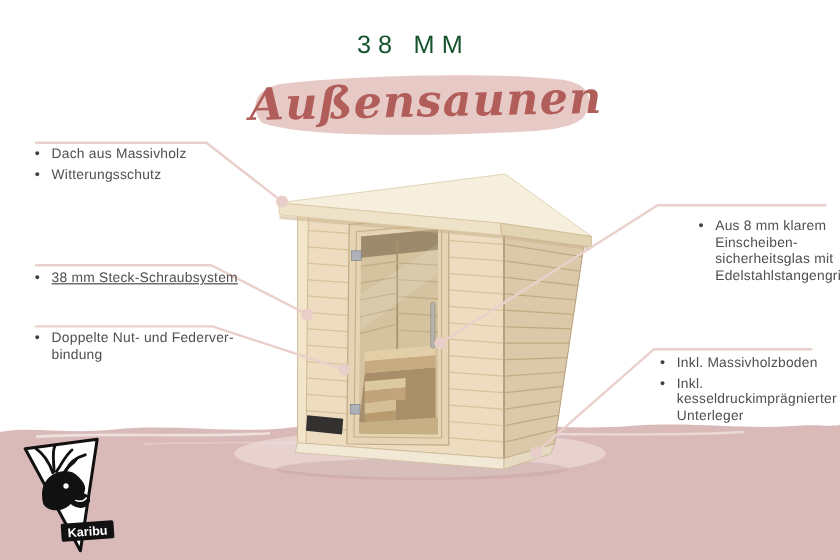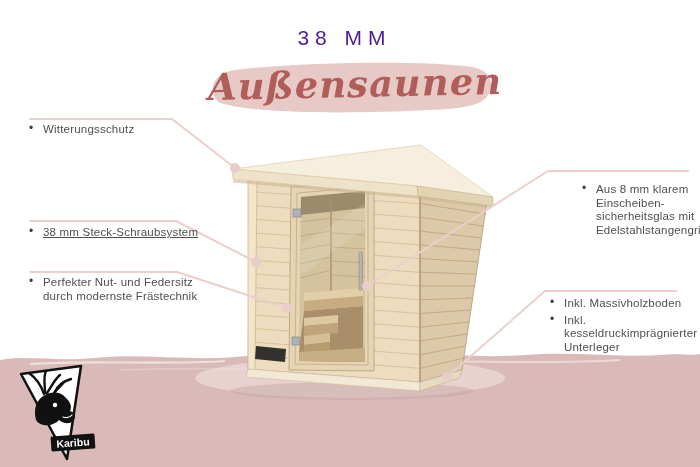--- a/index.html
+++ b/index.html
@@ -2,21 +2,21 @@
 <html><head>
 <meta charset="utf-8">
 <style>
   html,body{margin:0;padding:0;background:#ffffff;}
   .stage{position:relative;width:700px;height:467px;overflow:hidden;background:#ffffff;
          font-family:"Liberation Sans",sans-serif;}
   .abs{position:absolute;}
 
   
   .title{top:26px;left:0;right:11px;text-align:center;font-size:21px;letter-spacing:6px;
-         color:#4c1d95;font-weight:400;}
+         color:#14532d;font-weight:400;}
 
   
   .banner{left:200px;top:60px;width:310px;height:58px;}
   .banner svg{position:absolute;left:0;top:0;}
   .banner .script{position:absolute;left:0;top:2px;width:100%;text-align:center;
     font-family:"DejaVu Serif",serif;font-style:italic;font-weight:700;font-size:37px;
     color:#b15d5a;letter-spacing:1px;transform:rotate(-1.2deg);}
 
   
   .callout{color:#4f4f4f;font-size:11.5px;line-height:13.5px;letter-spacing:0.2px;}
@@ -164,31 +164,32 @@
     <polyline points="676,291 545,291 447,377" stroke="#ead0cb" stroke-width="2"></polyline>
     <circle cx="235" cy="168" r="5" fill="#e9cdc8"></circle>
     <circle cx="256" cy="262" r="5" fill="#e9cdc8"></circle>
     <circle cx="287" cy="308" r="5" fill="#e9cdc8"></circle>
     <circle cx="367" cy="286" r="5" fill="#e9cdc8"></circle>
     <circle cx="447" cy="377" r="5" fill="#e9cdc8"></circle>
   </svg>
 
   <div class="abs callout co-roof">
     <ul>
+        <li>Dach aus Massivholz</li>
         <li>Witterungsschutz</li>
       </ul>
   </div>
   <div class="abs callout co-wall">
     <ul>
         <li>38 mm Steck-Schraubsystem</li>
       </ul>
   </div>
   <div class="abs callout co-join">
     <ul>
-        <li>Perfekter Nut- und Federsitz durch modernste Frästechnik</li>
+        <li>Doppelte Nut- und Federver-bindung</li>
       </ul>
   </div>
   <div class="abs callout co-door">
     <ul>
         <li>Aus 8 mm klarem Einscheiben-sicherheitsglas mit Edelstahlstangengriff</li>
       </ul>
   </div>
   <div class="abs callout co-floor">
     <ul>
         <li>Inkl. Massivholzboden</li>

